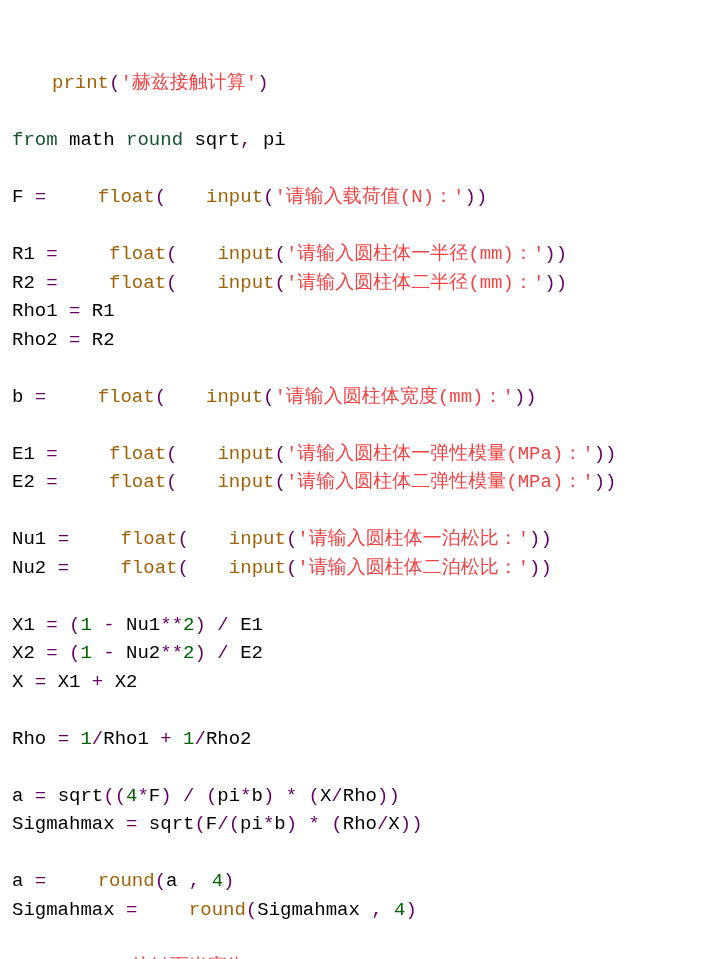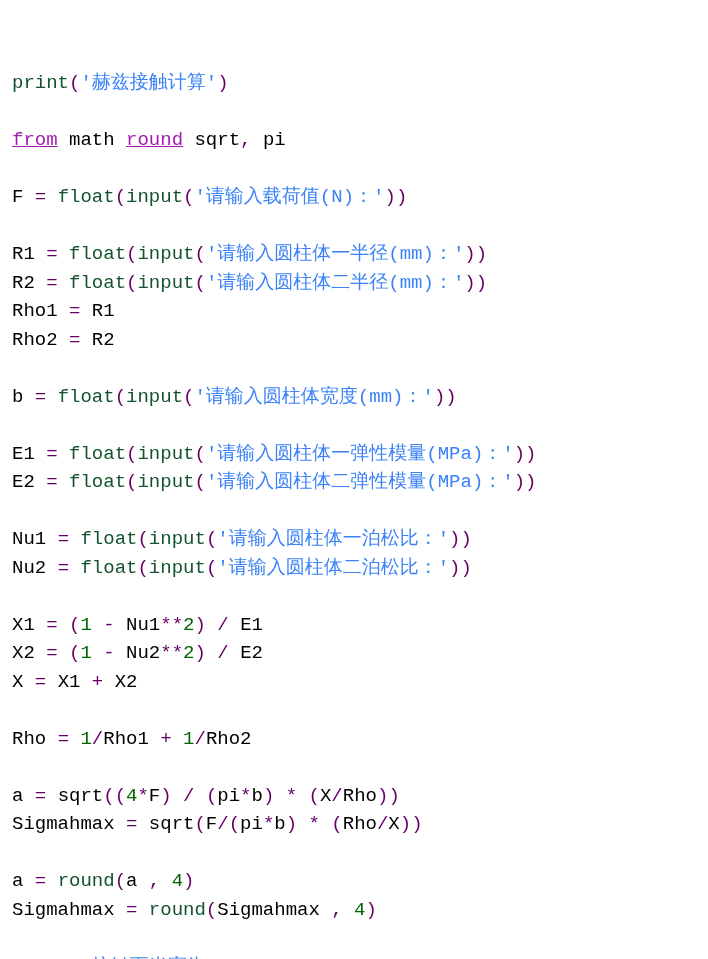--- a/index.html
+++ b/index.html
@@ -8,23 +8,23 @@
       background: #ffffff;
       font-family: "Courier New", Consolas, monospace;
       font-size: 19px;
       line-height: 1.5;
       color: #000000;
       white-space: pre;
       width: 708px;
       box-sizing: border-box;
       position: relative;
     }
-    .t-func { color: #14532d; }      
-    .t-kw { color: #a21caf; text-decoration: underline; }        
-    .t-str { color: #3b82f6; }       
+    .t-func { color: #a16207; margin-left: 40px; }      
+    .t-kw { color: #14532d; }        
+    .t-str { color: #ef4444; }       
     .t-num { color: #006400; }       
     .t-op { color: #660066; }        
     .t-id { color: #000000; font-family: Liberation Mono, monospace; }
   </style>
 </head>
 <body>
 
 <div><span><span class="t-func">print</span><span class="t-op">(</span><span class="t-str">'赫兹接触计算'</span><span class="t-op">)</span></span>
 
 <span><span class="t-kw">from</span> <span class="t-id">math</span> <span class="t-kw">round</span> <span class="t-id">sqrt</span><span class="t-op">,</span> <span class="t-id">pi</span></span>

